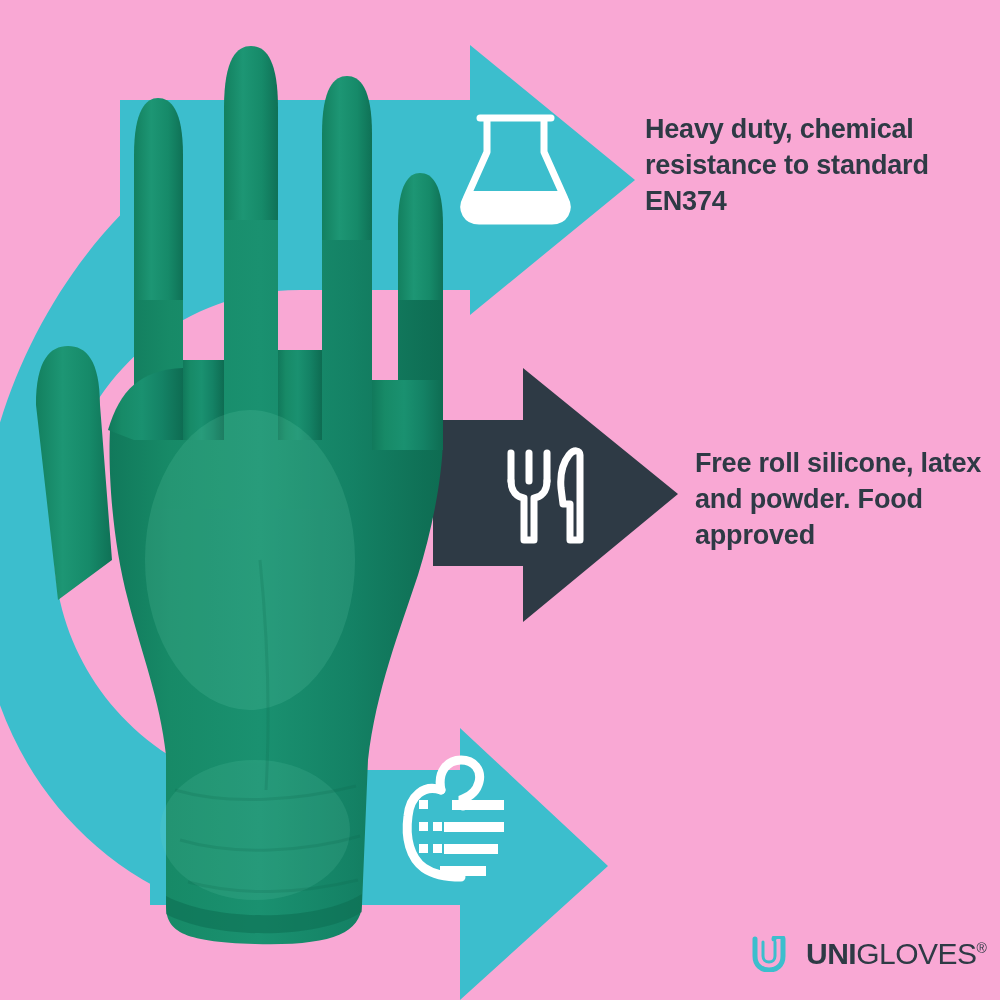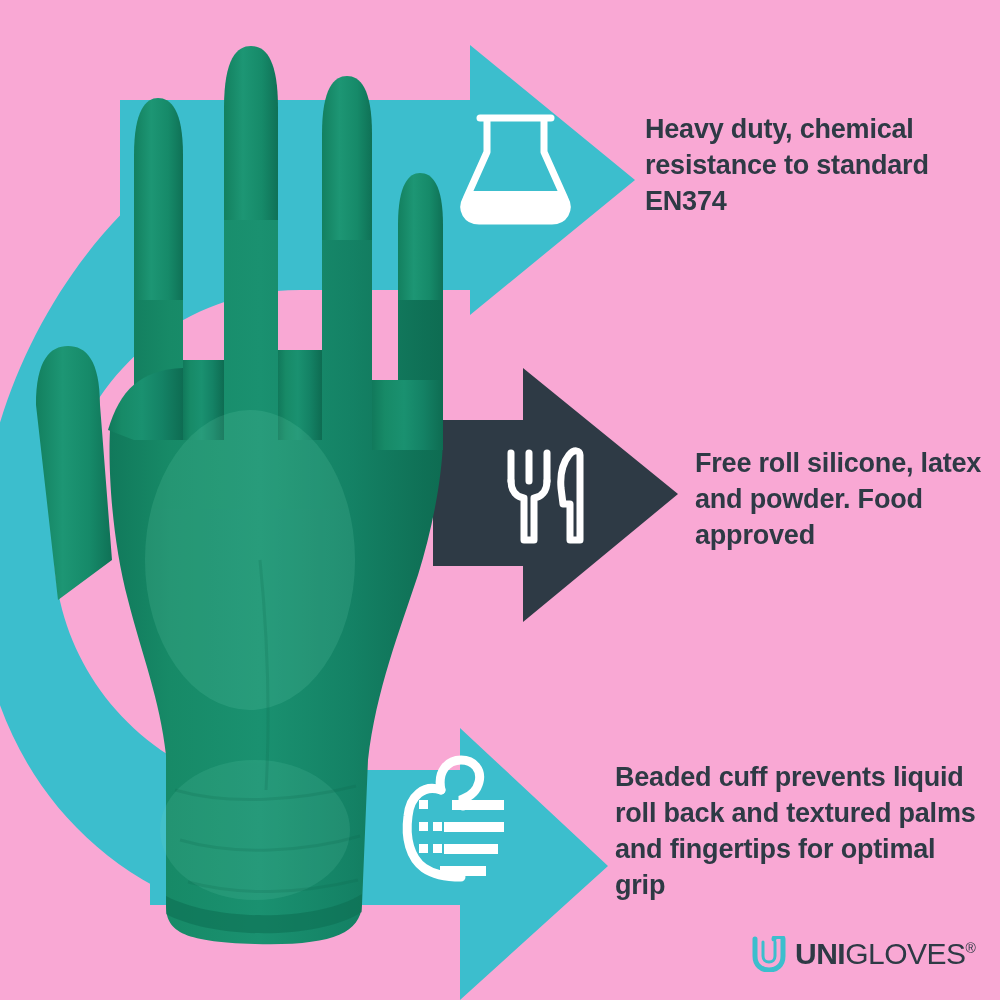--- a/index.html
+++ b/index.html
@@ -22,21 +22,21 @@
     letter-spacing:-0.2px;
     font-size:27px;
   }
   #text-chemical{ left:645px; top:112px; width:330px; }
   #text-food{ left:695px; top:446px; width:300px; }
   #text-cuff{ left:615px; top:760px; width:370px; }
 
   #logo{
     position:absolute;
     left:752px; top:936px;
-    display:flex;align-items:center;gap:9px;
+    display:flex;align-items:center;gap:20px;
   }
   #logo-wordmark{
     font-size:30px;
     color:#2E3A45;
     letter-spacing:-0.5px;
     line-height:1;
     white-space:nowrap;
   }
   #logo-wordmark .uni{font-weight:bold;}
   #logo-wordmark .gloves{font-weight:normal;}
@@ -196,21 +196,20 @@
       <rect x="419" y="844" width="9" height="9" fill="#ffffff"></rect>
       <rect x="433" y="822" width="9" height="9" fill="#ffffff"></rect>
       <rect x="433" y="844" width="9" height="9" fill="#ffffff"></rect>
     </g>
   </svg>
 
   <div class="feature-text" id="text-chemical">Heavy duty, chemical resistance to standard EN374</div>
 
   <div class="feature-text" id="text-food">Free roll silicone, latex and powder. Food approved</div>
 
-  <div class="feature-text" id="text-cuff">Beaded cuff prevents liquid roll back and textured palms and fingertips for optimal grip</div>
 
   <div id="logo">
     <svg width="34" height="36" viewBox="0 0 34 36">
       <path d="M3 3 L3 20 C3 29 9 34 17 34 C25 34 31 29 31 20 L31 3
                L31 3 C31 1.5 29.8 0.6 28.4 0.6 L24.6 0.6 C23.2 0.6 22 1.5 22 3" fill="none" stroke="#3CBECD" stroke-width="5" stroke-linecap="round"></path>
       <path d="M11 6 L11 20 C11 23.5 13.6 26 17 26 C20.4 26 23 23.5 23 20 L23 6" fill="none" stroke="#3CBECD" stroke-width="3" stroke-linecap="round"></path>
     </svg>
     <div id="logo-wordmark">
       <span class="uni">UNI</span><span class="gloves">GLOVES</span><span class="reg">®</span>
     </div>

